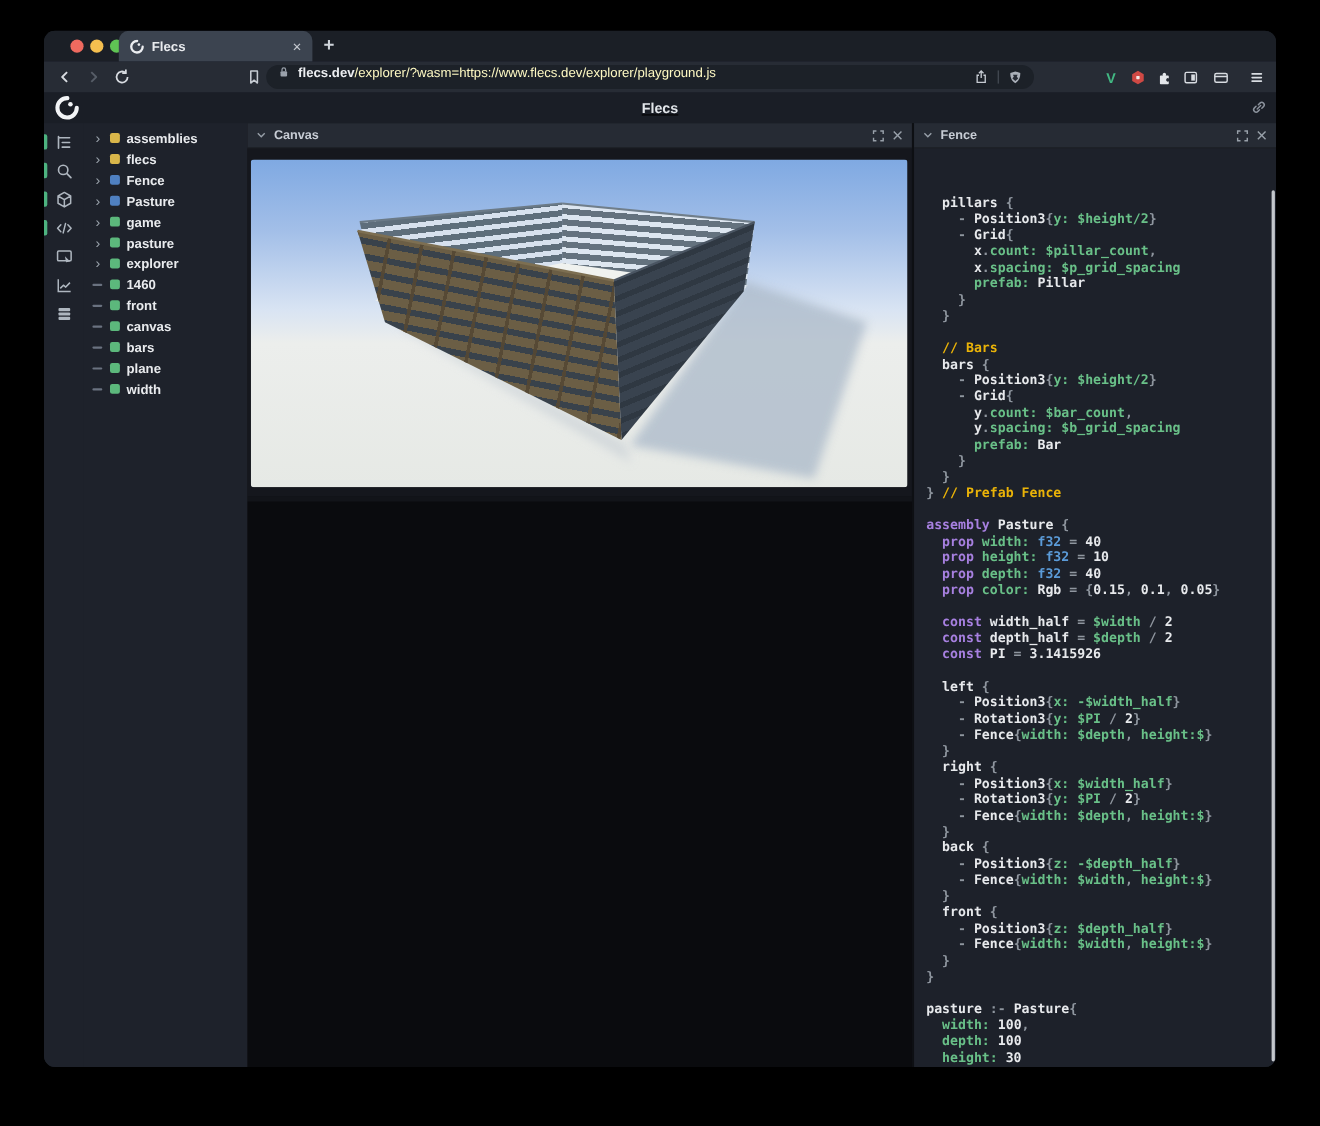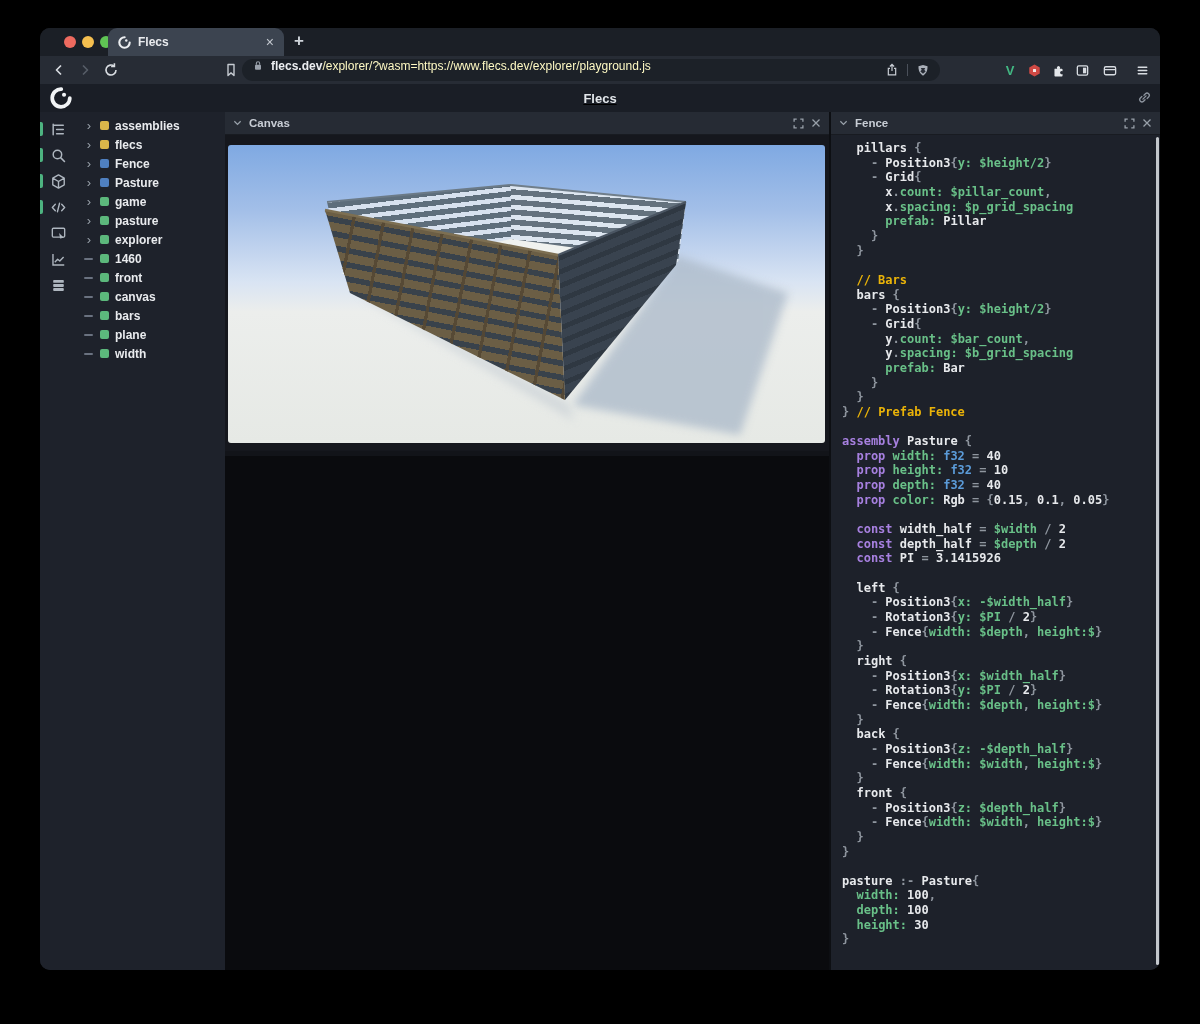--- a/index.html
+++ b/index.html
@@ -52,21 +52,21 @@
   .phead { height:23px; background:#262b34; border-bottom:1px solid #181b21; display:flex; align-items:center;
            padding:0 8px; gap:7px; flex:none; }
   .ptitle { color:#c8cdd5; font-size:11.5px; font-weight:600; }
   .pspace { flex:1; }
   .canvasbody { background:#15171d; padding:10px 3px 8px 3px; flex:none; }
   .gap5 { height:5px; background:#121419; flex:none; }
   .searchbody { flex:1; background:#0a0b0e; }
   .sdot { width:4px; height:4px; border-radius:1px; background:#8b929c; }
 
   .editor { flex:1; display:flex; flex-direction:column; background:#1d212a; }
-  .editorbody { position:relative; flex:1; overflow:hidden; }
+  .editorbody { position:relative; flex:1; overflow:hidden;margin-top:36px; }
   .code { position:absolute; left:11px; top:6px; font-family:"DejaVu Sans Mono", monospace;
           font-size:12px; font-weight:700; white-space:pre; }
   .cl { height:14.66px; line-height:14.66px; }
   .tk-w { color:#e7e9ec; } .tk-p { color:#8f969f; font-weight:600; } .tk-k { color:#a780e0; }
   .tk-g { color:#69c088; } .tk-b { color:#5b9bd8;text-align:right; } .tk-c { color:#eab308; font-weight:600; }
   .scrollthumb { position:absolute; right:1px; top:2px; bottom:5px; width:3px; background:#c3c7cc; border-radius:2px; }
 
   svg { display:block; }
 </style>
 </head>

